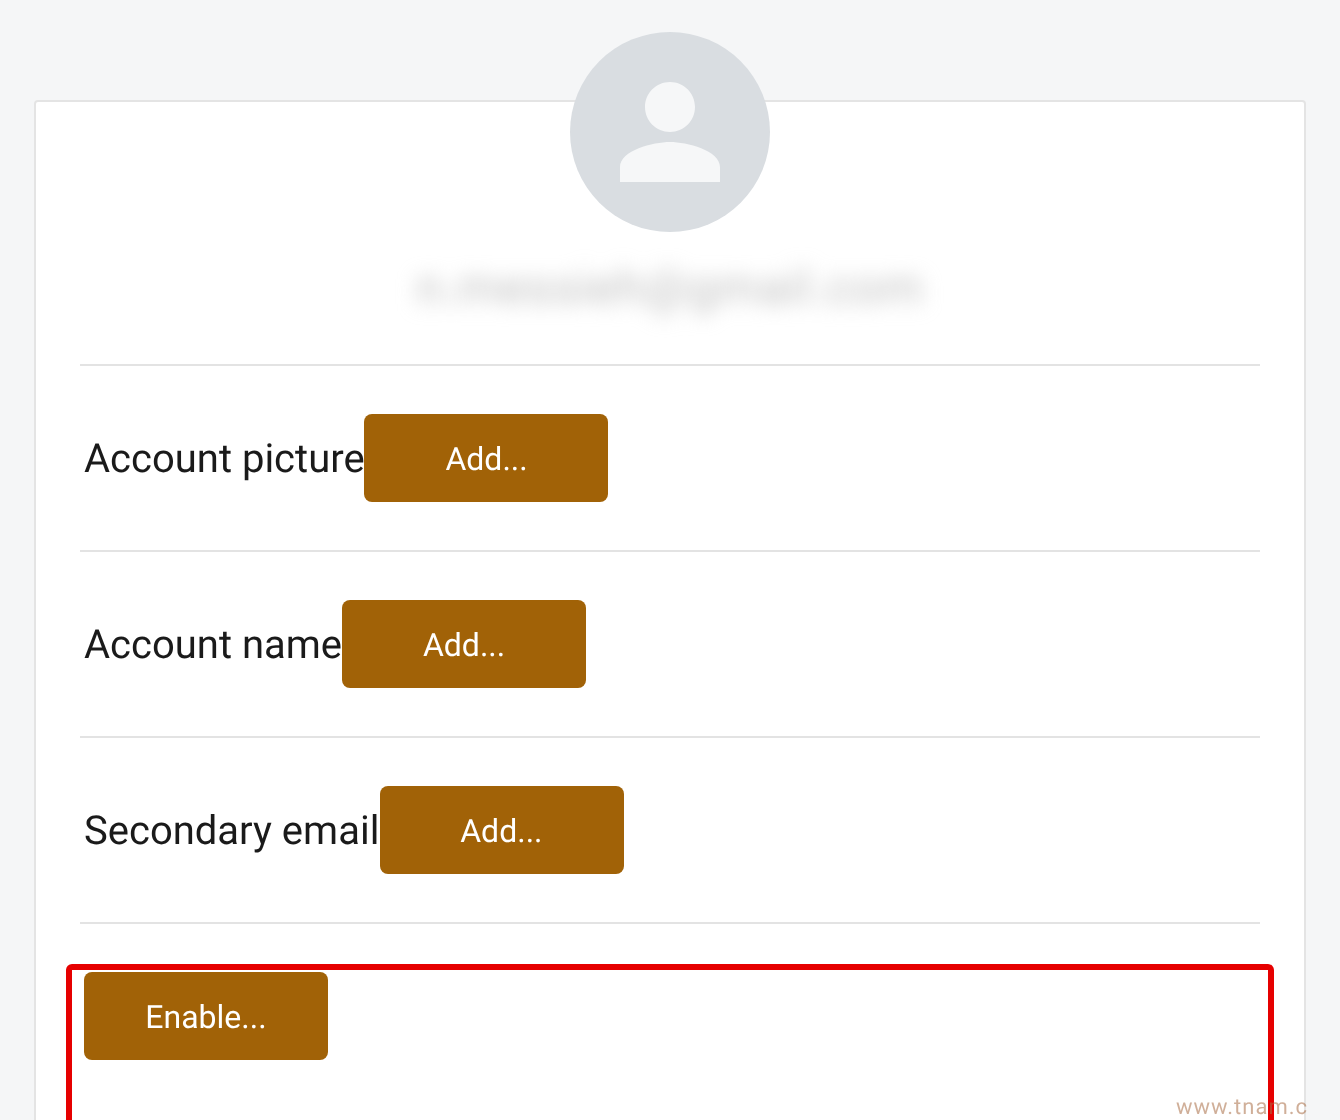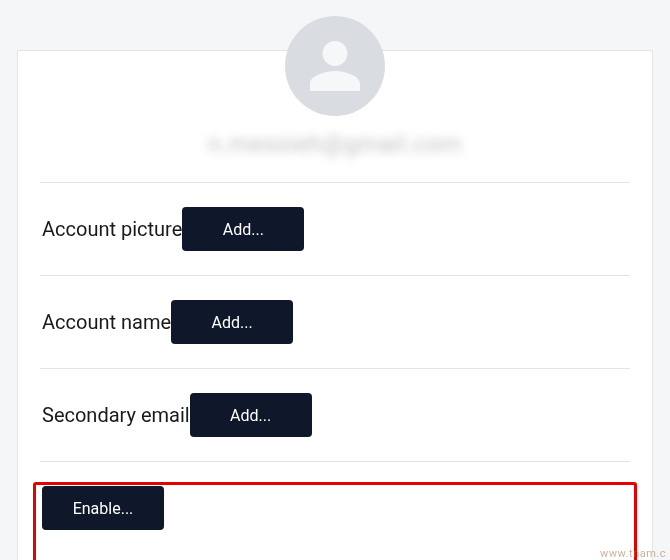--- a/index.html
+++ b/index.html
@@ -62,21 +62,21 @@
       align-items: center;
       justify-content: flex-start;
       padding: 24px 2px 24px 2px;
     }
     .row-label {
       font-size: 20px;
       color: #1a1a1a;
       font-weight: 400;
     }
     .btn {
-      background: #0f172a;
+      background: #a16207;
       color: #ffffff;
       border: none;
       border-radius: 4px;
       font-size: 16px;
       padding: 0 18px;
       height: 44px;
       min-width: 122px;
       cursor: pointer;
       font-family: inherit;
     }
@@ -85,21 +85,21 @@
       left: 15px;
       right: 15px;
       height: 90px;
       border: 3px solid #e60000;
       border-radius: 3px;
       pointer-events: none;
       bottom: -3px;
     }
     .watermark {
       position: fixed;
-      right: 4px;
+      right: 16px;
       bottom: 0;
       font-size: 11px;
       color: rgba(170,110,70,0.55);
       letter-spacing: 0.5px;
       user-select: none;
     }
   </style>
 </head>
 <body>
 

